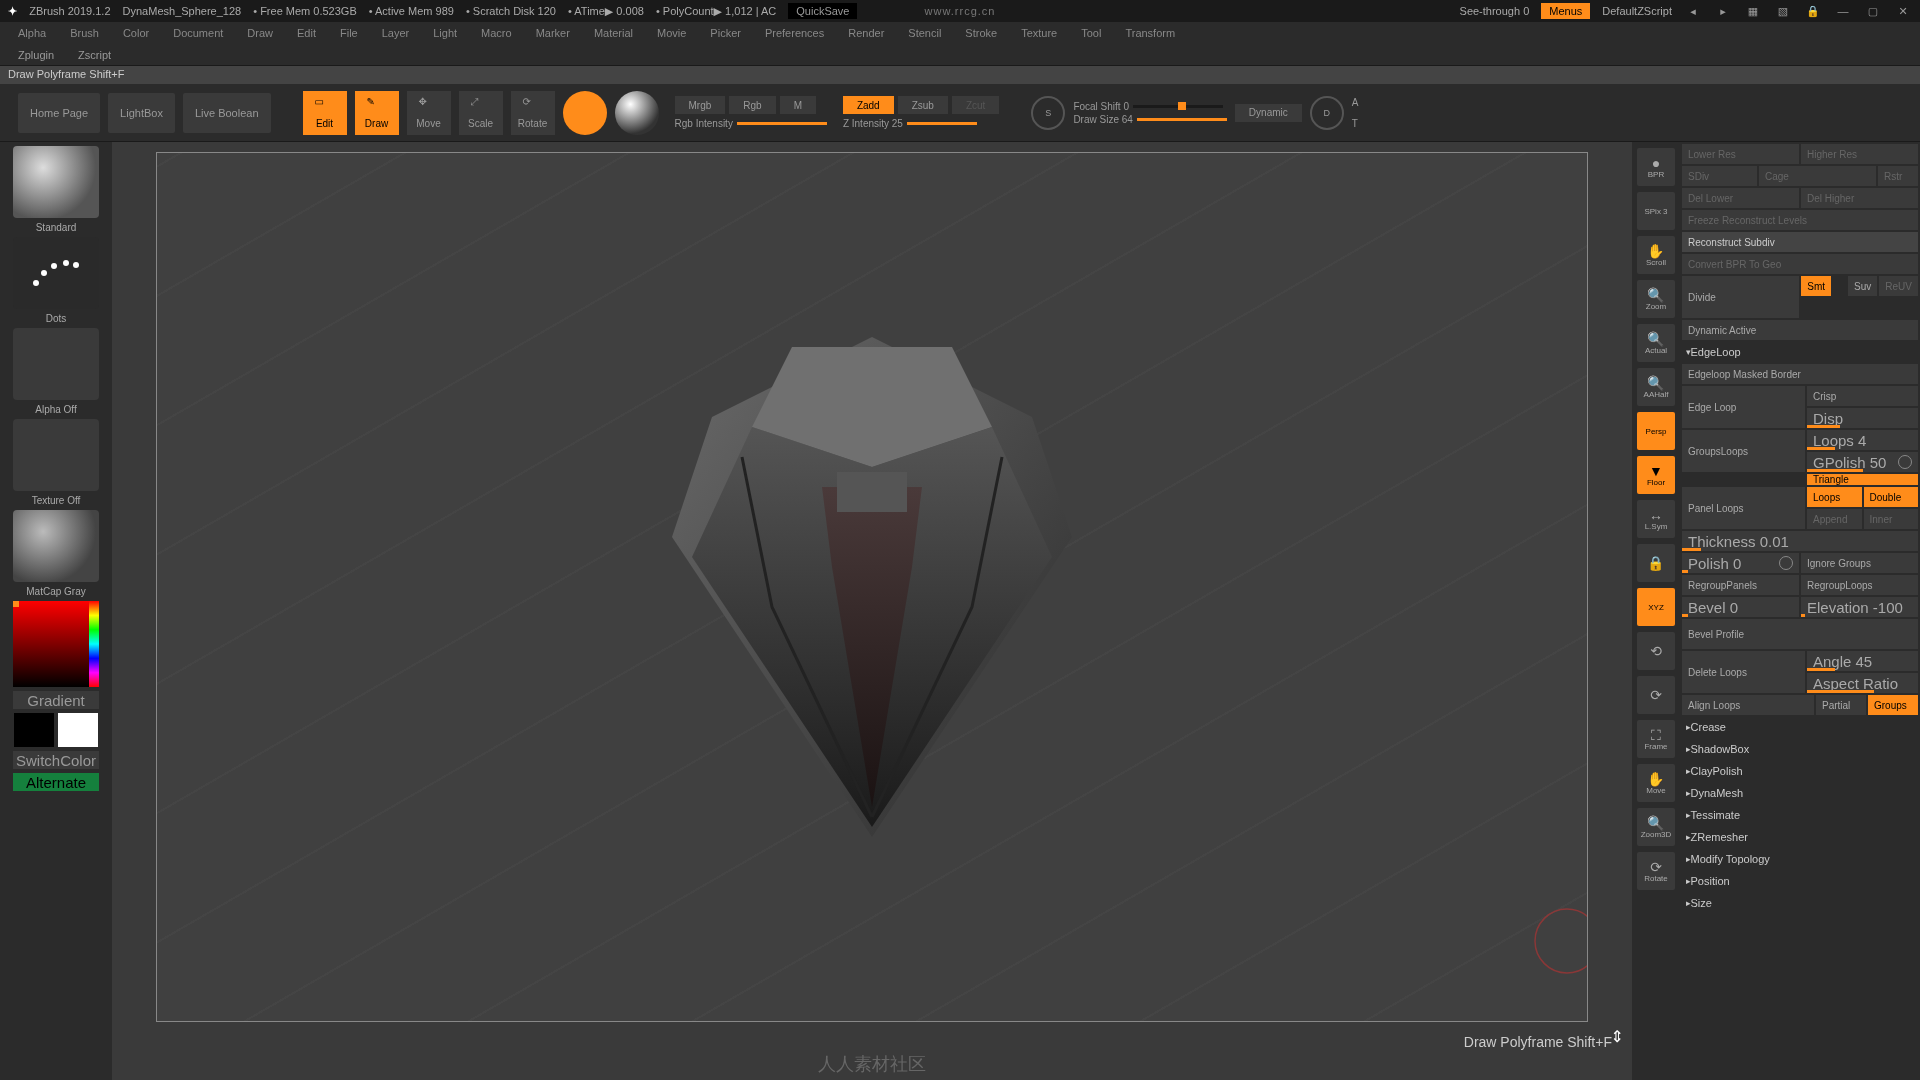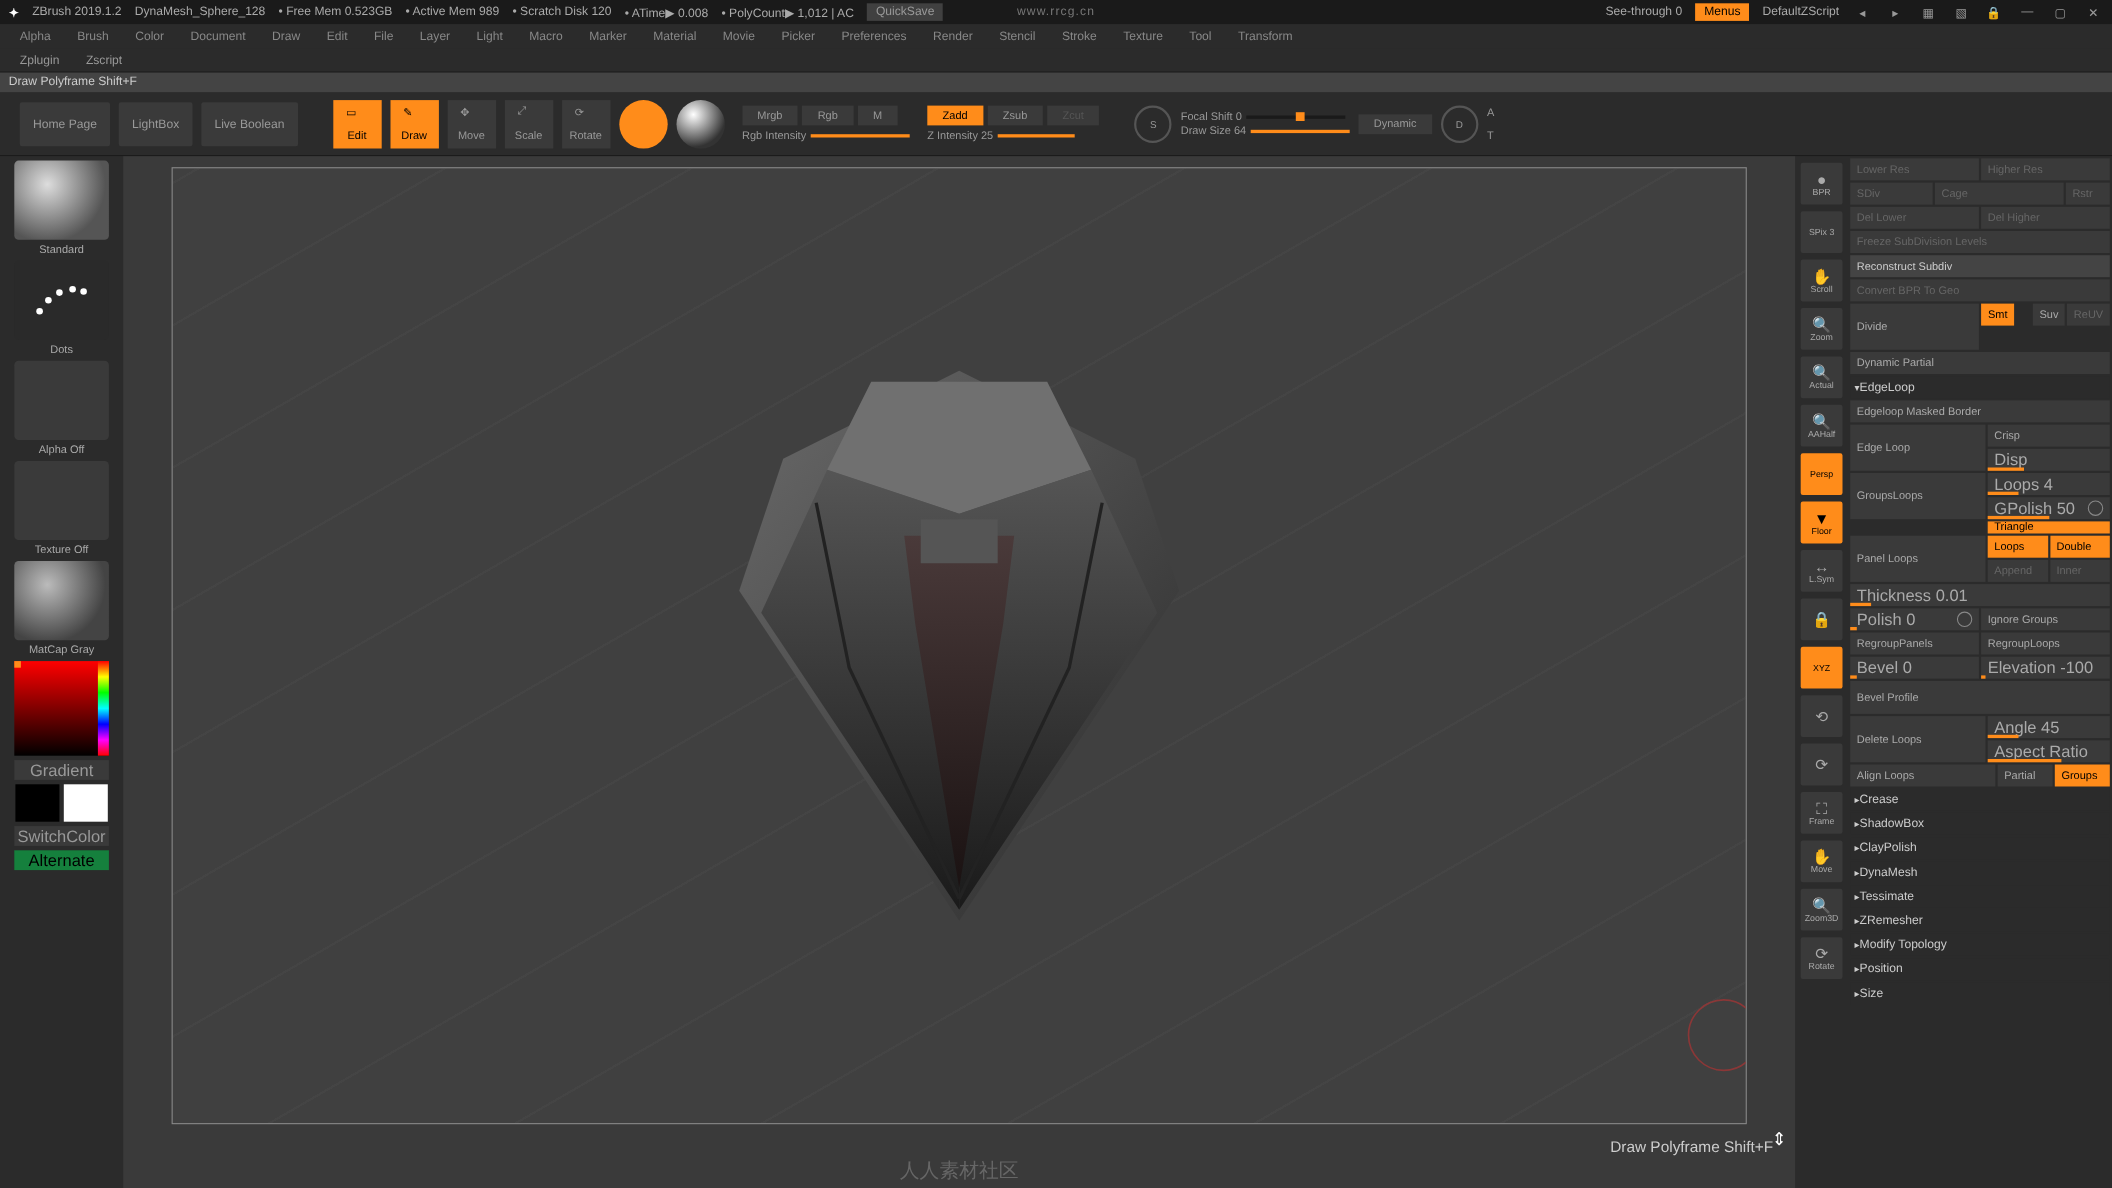--- a/index.html
+++ b/index.html
@@ -4,21 +4,21 @@
 <style>
 * { margin: 0; padding: 0; box-sizing: border-box; font-family: Arial, sans-serif; user-select: none; }
 body { background: #2b2b2b; color: #999; font-size: 11px; width: 1920px; height: 1080px; overflow: hidden; position: relative; }
 
 
 .titlebar { height: 22px; background: #1a1a1a; display: flex; align-items: center; padding: 0 8px; gap: 12px; white-space: nowrap; }
 .titlebar .logo { color: #fff; font-weight: bold; }
 .titlebar .seg { color: #aaa; }
 .titlebar .seg.dot::before { content: "• "; }
 .titlebar .spacer { flex: 1; }
-.titlebar .btn { padding: 2px 8px; background: #404040; color: #999; cursor: pointer; }
+.titlebar .btn { padding: 2px 8px; background: #000000; color: #999; cursor: pointer; }
 .titlebar .btn.orange { background: #ff8c1a; color: #000; }
 .titlebar .iconbtn { width: 18px; height: 18px; display: inline-flex; align-items: center; justify-content: center; color: #999; }
 
 
 .menubar { height: 22px; background: #2b2b2b; display: flex; align-items: center; padding: 0 18px; gap: 24px; }
 .menubar span { color: #888; cursor: pointer; }
 .menubar2 { height: 22px; background: #2b2b2b; display: flex; align-items: center; padding: 0 18px; gap: 24px; border-bottom: 1px solid #1a1a1a; }
 
 
 .hintline { height: 18px; background: #444; color: #ccc; padding: 2px 8px; font-size: 11px; }
@@ -371,40 +371,40 @@
     <div class="rp-row">
         <div class="rp-cell dim">SDiv</div>
         <div class="rp-cell dim half">Cage</div>
         <div class="rp-cell dim half" style="flex:0 0 40px">Rstr</div>
       </div>
     <div class="rp-row">
         <div class="rp-cell dim">Del Lower</div>
         <div class="rp-cell dim">Del Higher</div>
       </div>
     <div class="rp-row">
-        <div class="rp-cell dim">Freeze SubDivision Levels</div>
+        <div class="rp-cell dim">Freeze Reconstruct Levels</div>
       </div>
     <div class="rp-row">
         <div class="rp-cell hdr">Reconstruct Subdiv</div>
       </div>
     <div class="rp-row">
         <div class="rp-cell dim">Convert BPR To Geo</div>
       </div>
     <div class="rp-row">
         <div class="rp-cell tall">Divide</div>
       <div style="flex:1;display:flex;flex-direction:row;gap:17px">
         <div class="rp-cell orange">Smt</div>
         <div class="rp-row">
             <div class="rp-cell">Suv</div>
             <div class="rp-cell dim">ReUV</div>
           </div>
       </div>
     </div>
     <div class="rp-row">
-        <div class="rp-cell">Dynamic Partial</div>
+        <div class="rp-cell">Dynamic Active</div>
       </div>
     <div class="rp-sect open">EdgeLoop</div>
     <div class="rp-row">
         <div class="rp-cell">Edgeloop Masked Border</div>
       </div>
     <div class="rp-row">
         <div class="rp-cell tall">Edge Loop</div>
       <div style="flex:1;display:flex;flex-direction:column;gap:2px">
         <div class="rp-cell">Crisp</div>
         <div class="rp-slider">

